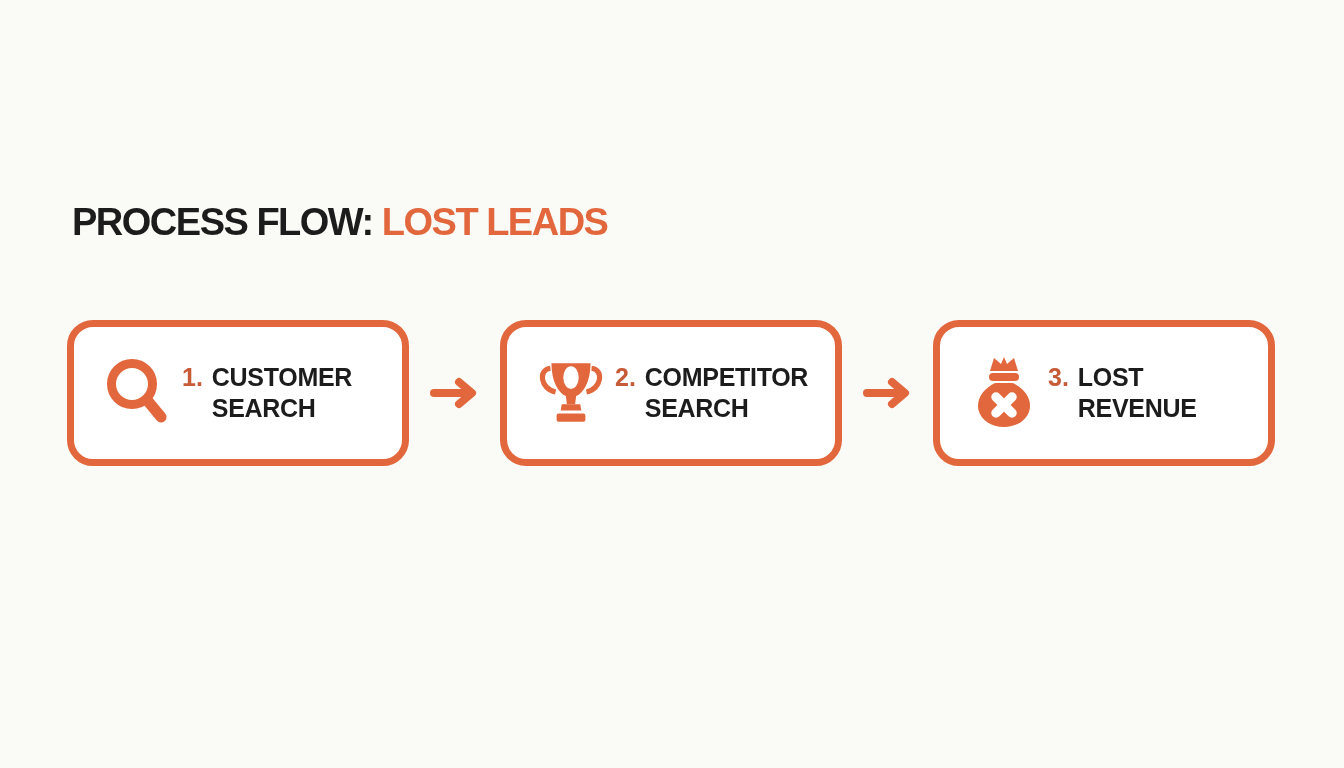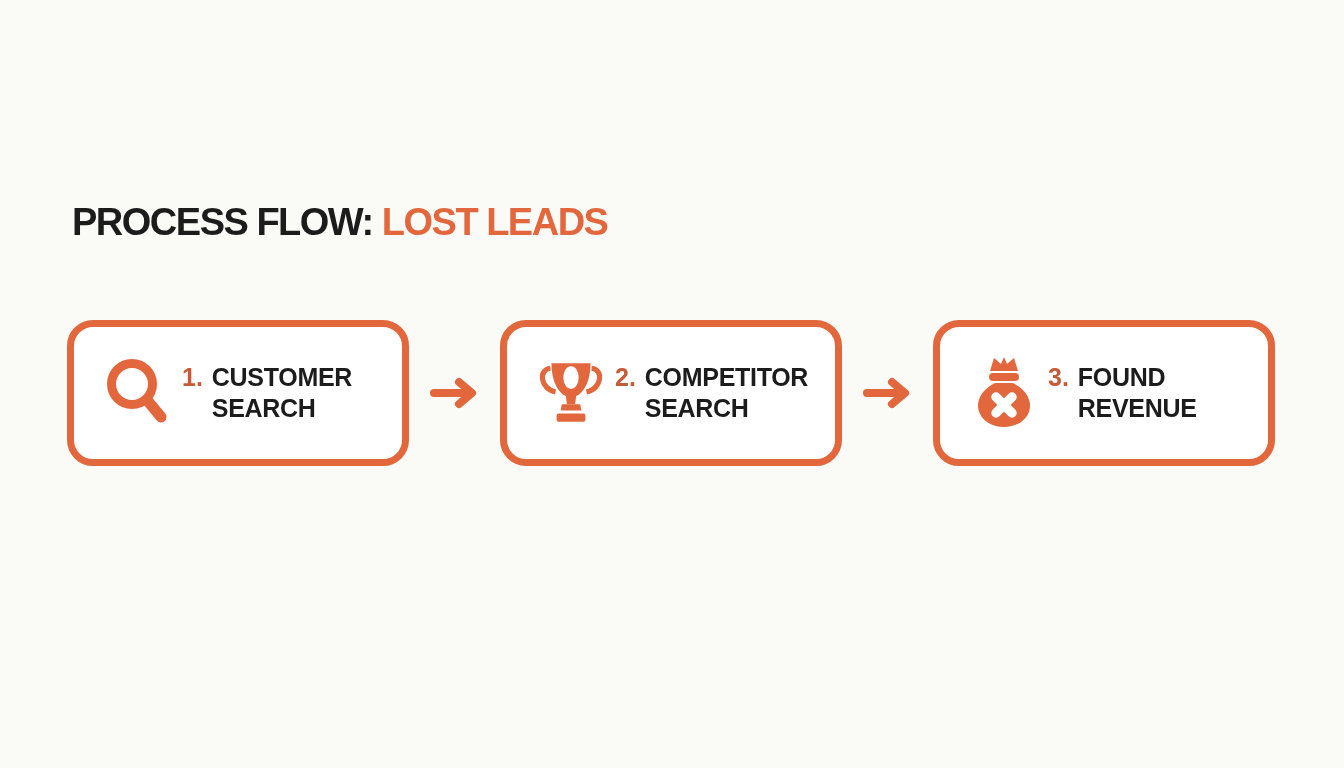--- a/index.html
+++ b/index.html
@@ -136,18 +136,18 @@
       <span class="step-icon">
         <svg width="60" height="78" viewBox="0 0 60 78" aria-hidden="true">
           <path d="M16 17 L20 4 L27 10 L30 3 L33 10 L40 4 L44 17 Z" fill="currentColor"></path>
           <rect x="15" y="19" width="30" height="8" rx="4" fill="currentColor"></rect>
           <path d="M21 29 H39 C51 35 58 45 55.5 56 C53 66 43 73 30 73 C17 73 7 66 4.5 56 C2 45 9 35 21 29 Z" fill="currentColor"></path>
           <path d="M22 43 L38 59 M38 43 L22 59" stroke="#FFFFFF" stroke-width="9.5" stroke-linecap="round"></path>
         </svg>
       </span>
       <span class="step-text">
         <span class="step-num">3.</span>
-        <span class="step-label">FOUND REVENUE</span>
+        <span class="step-label">LOST REVENUE</span>
       </span>
     </div>
 
   </div>
 </div>
 
 </body></html>

